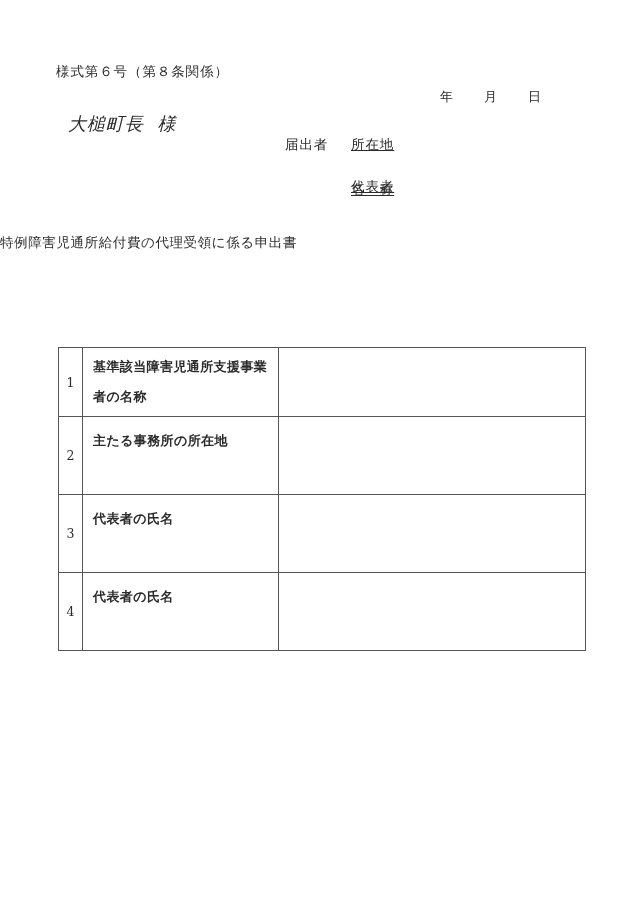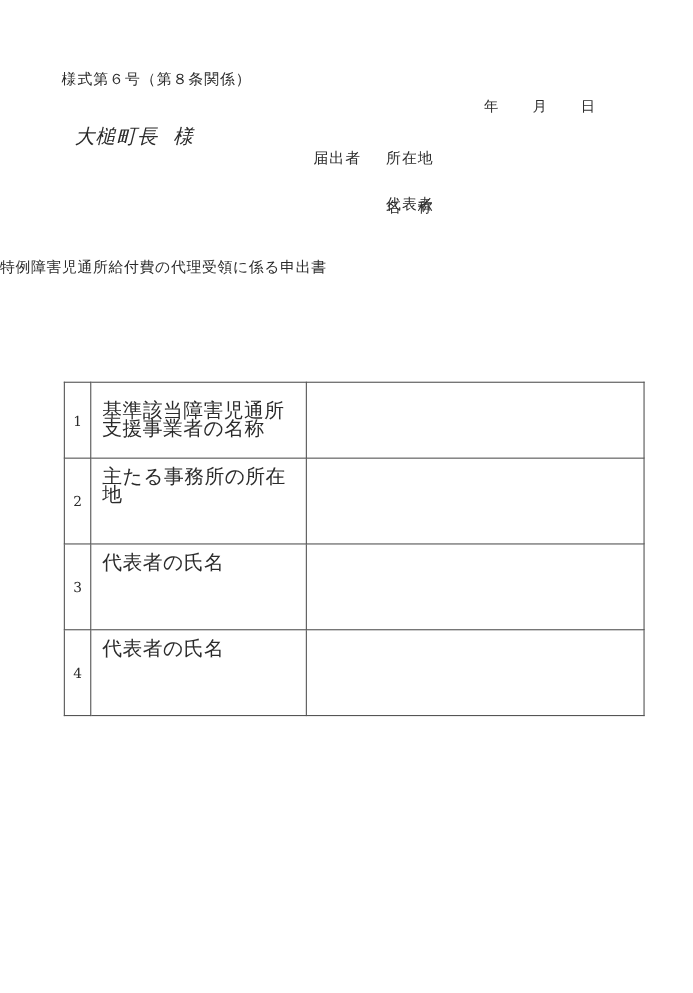--- a/index.html
+++ b/index.html
@@ -74,20 +74,21 @@
     height: 21px;
   }
   .submitter .s-label {
     display: inline-block;
     width: 66px;
     letter-spacing: 0.9px;
   }
   .submitter .s-field {
     display: inline-block;
     letter-spacing: 0.9px;
+    text-decoration: underline;
   }
   .submitter .s-field.spaced {
     letter-spacing: 0.9px;
     margin-top: 24px;
   }
 
   
   .doc-title {
     position: absolute;
     left: 0;
@@ -129,23 +130,24 @@
   }
   .form-table td.num-cell {
     width: 23px;
     text-align: center;
     vertical-align: middle;
     font-size: 12.5px;
   }
   .form-table td.label-cell {
     width: 179px;
     padding: 9px 6px 0 10px;
-    font-size: 18px;
-    line-height: 16px;
+    font-size: 13px;
+    line-height: 30px;
     letter-spacing: 0.4px;
+    font-weight: bold;
   }
   .form-table td.label-cell.centered {
     vertical-align: middle;
     padding-top: 0;
   }
   .form-table td.entry-cell {
     width: 306px;
   }
 </style>
 </head>

